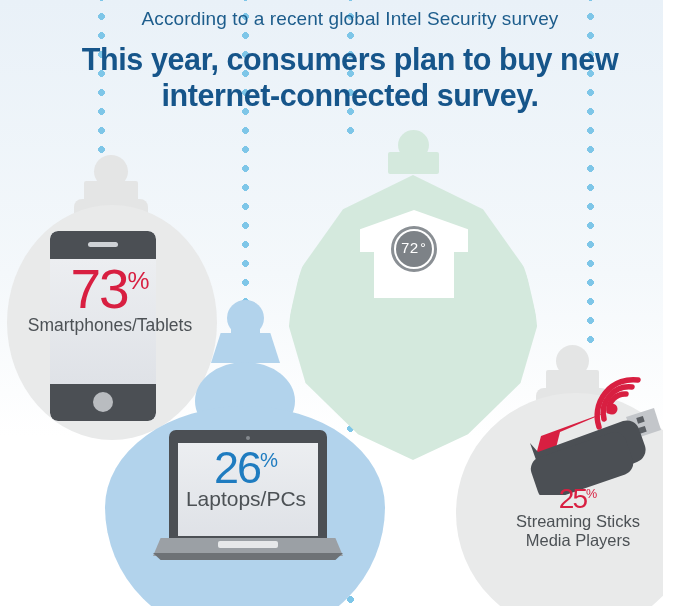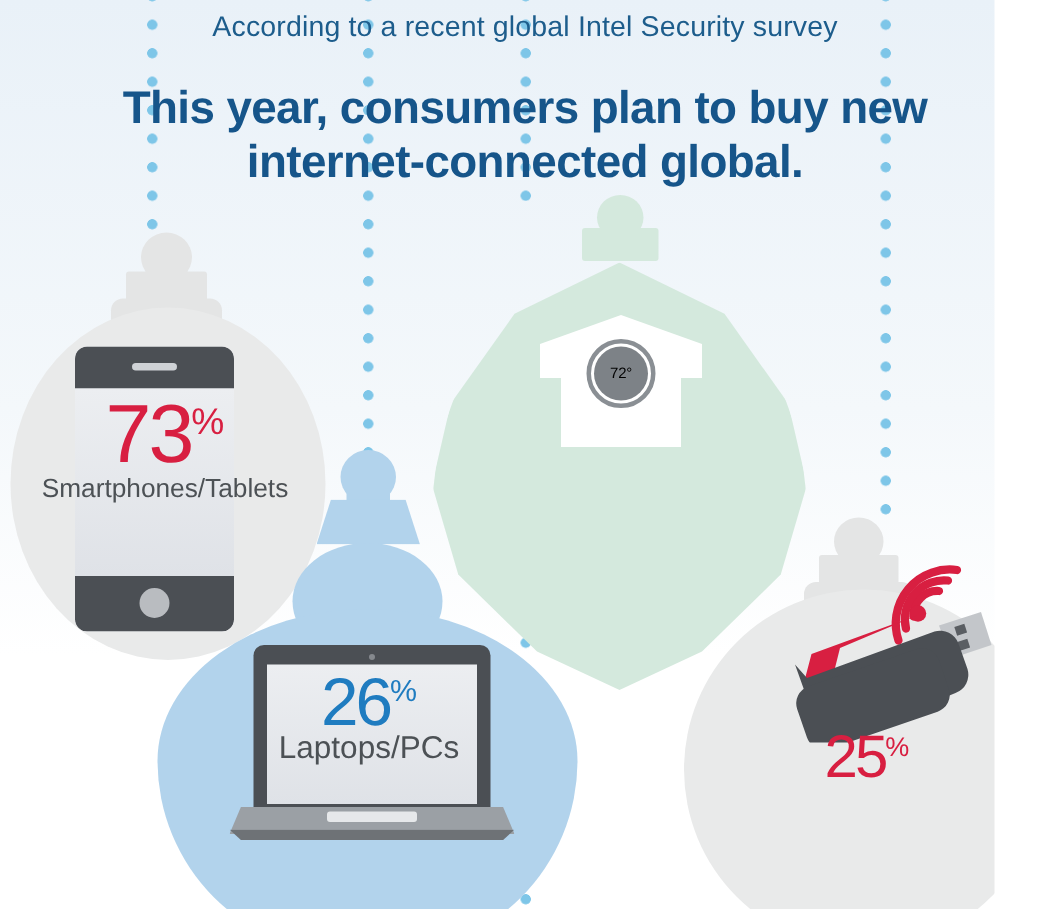--- a/index.html
+++ b/index.html
@@ -31,21 +31,21 @@
     z-index: 40;
   }
   .kicker {
     margin-top: 8px;
     font-size: 19px;
     color: #1d5d8c;
     letter-spacing: 0.1px;
     font-weight: 400;
   }
   .headline {
-    margin-top: 25px;
+    margin-top: 12px;
     font-size: 30.5px;
     line-height: 1.18;
     font-weight: 700;
     color: #16558a;
     letter-spacing: -0.4px;
   }
   .headline .l2 { display: block; }
 
   
   .string {
@@ -190,21 +190,21 @@
     background: #ffffff;
     box-sizing: border-box;
   }
   .thermo-dial {
     position: absolute; left: 36px; top: 21px; width: 36px; height: 36px;
     border-radius: 50%;
     background: #7d8287;
     display: flex; align-items: center; justify-content: center;
   }
   .thermo-temp {
-    color: #000000; font-size: 10px; font-weight: 400; letter-spacing: -0.2px;
+    color: #ffffff; font-size: 15px; font-weight: 400; letter-spacing: -0.2px; font-family: Liberation Mono, monospace;
   }
 
   
   #orn-stick { left: 452px; top: 345px; width: 248px; height: 261px; z-index: 23; }
   #orn-stick .orn-body {
     left: 4px; top: 48px; width: 240px; height: 240px;
     background: #e9eaea;
     border-radius: 50%;
   }
   #orn-stick .cap-loop   { left: 104px; top: 0px;  width: 33px; height: 32px; background: #e4e5e5; }
@@ -244,39 +244,39 @@
 
   #stat-laptop { left: 126px; top: 445px; width: 240px; }
   #stat-laptop .pct { font-size: 45px; color: #1f7cc0; }
   #stat-laptop .stat-label { font-size: 21px; margin-top: -3px; }
 
   #stat-home   { left: 308px; top: 293px; width: 218px; }
   #stat-home .pct { font-size: 40px; color: #13b06c; }
   #stat-home .stat-label { font-size: 16.5px; margin-top: 0px; }
 
   #stat-stick  { left: 468px; top: 485px; width: 220px; }
-  #stat-stick .pct { font-size: 40px; color: #d81f41; }
+  #stat-stick .pct { font-size: 28px; color: #d81f41; }
   #stat-stick .stat-label { font-size: 16.5px; margin-top: -1px; }
 </style>
 </head>
 <body>
 
 <div id="stage">
 
   <div class="string" style="left:98px;  top:-6px;  height:170px;"></div>
   <div class="string" style="left:242px; top:-6px;  height:312px;"></div>
   <div class="string" style="left:347px; top:-6px;  height:140px;"></div>
   <div class="string" style="left:587px; top:-6px;  height:355px;"></div>
   <div class="string" style="left:347px; top:330px; height:276px;"></div>
 
   <div class="header">
     <div class="kicker">According to a recent global Intel Security survey</div>
     <div class="headline">
       <span class="l1">This year, consumers plan to buy new</span>
-      <span class="l2">internet-connected global.</span>
+      <span class="l2">internet-connected survey.</span>
     </div>
   </div>
 
   <div class="ornament" id="orn-phone">
     <div class="cap-loop"></div>
     <div class="cap-neck"></div>
     <div class="cap-collar"></div>
     <div class="cap-skirt"></div>
     <div class="orn-body"></div>
 
@@ -360,15 +360,19 @@
 
         <path d="M30 82 L115 51 a13 13 0 0 1 16 8 l6 17 a13 13 0 0 1 -8 16
                  L53 123 a13 13 0 0 1 -16 -8 l-15 -42" fill="#4b4f54"></path>
         <rect x="24" y="74" width="100" height="44" rx="12" fill="#4b4f54" transform="rotate(-19 74 96)"></rect>
       </svg>
     </div>
   </div>
 
   <div class="stat" id="stat-stick">
     <div class="pct"><span>25</span><span class="sym">%</span></div>
+    <div class="stat-label">
+      <span>Streaming Sticks</span><br>
+      <span>Media Players</span>
+    </div>
   </div>
 
 </div>
 
 </body></html>

